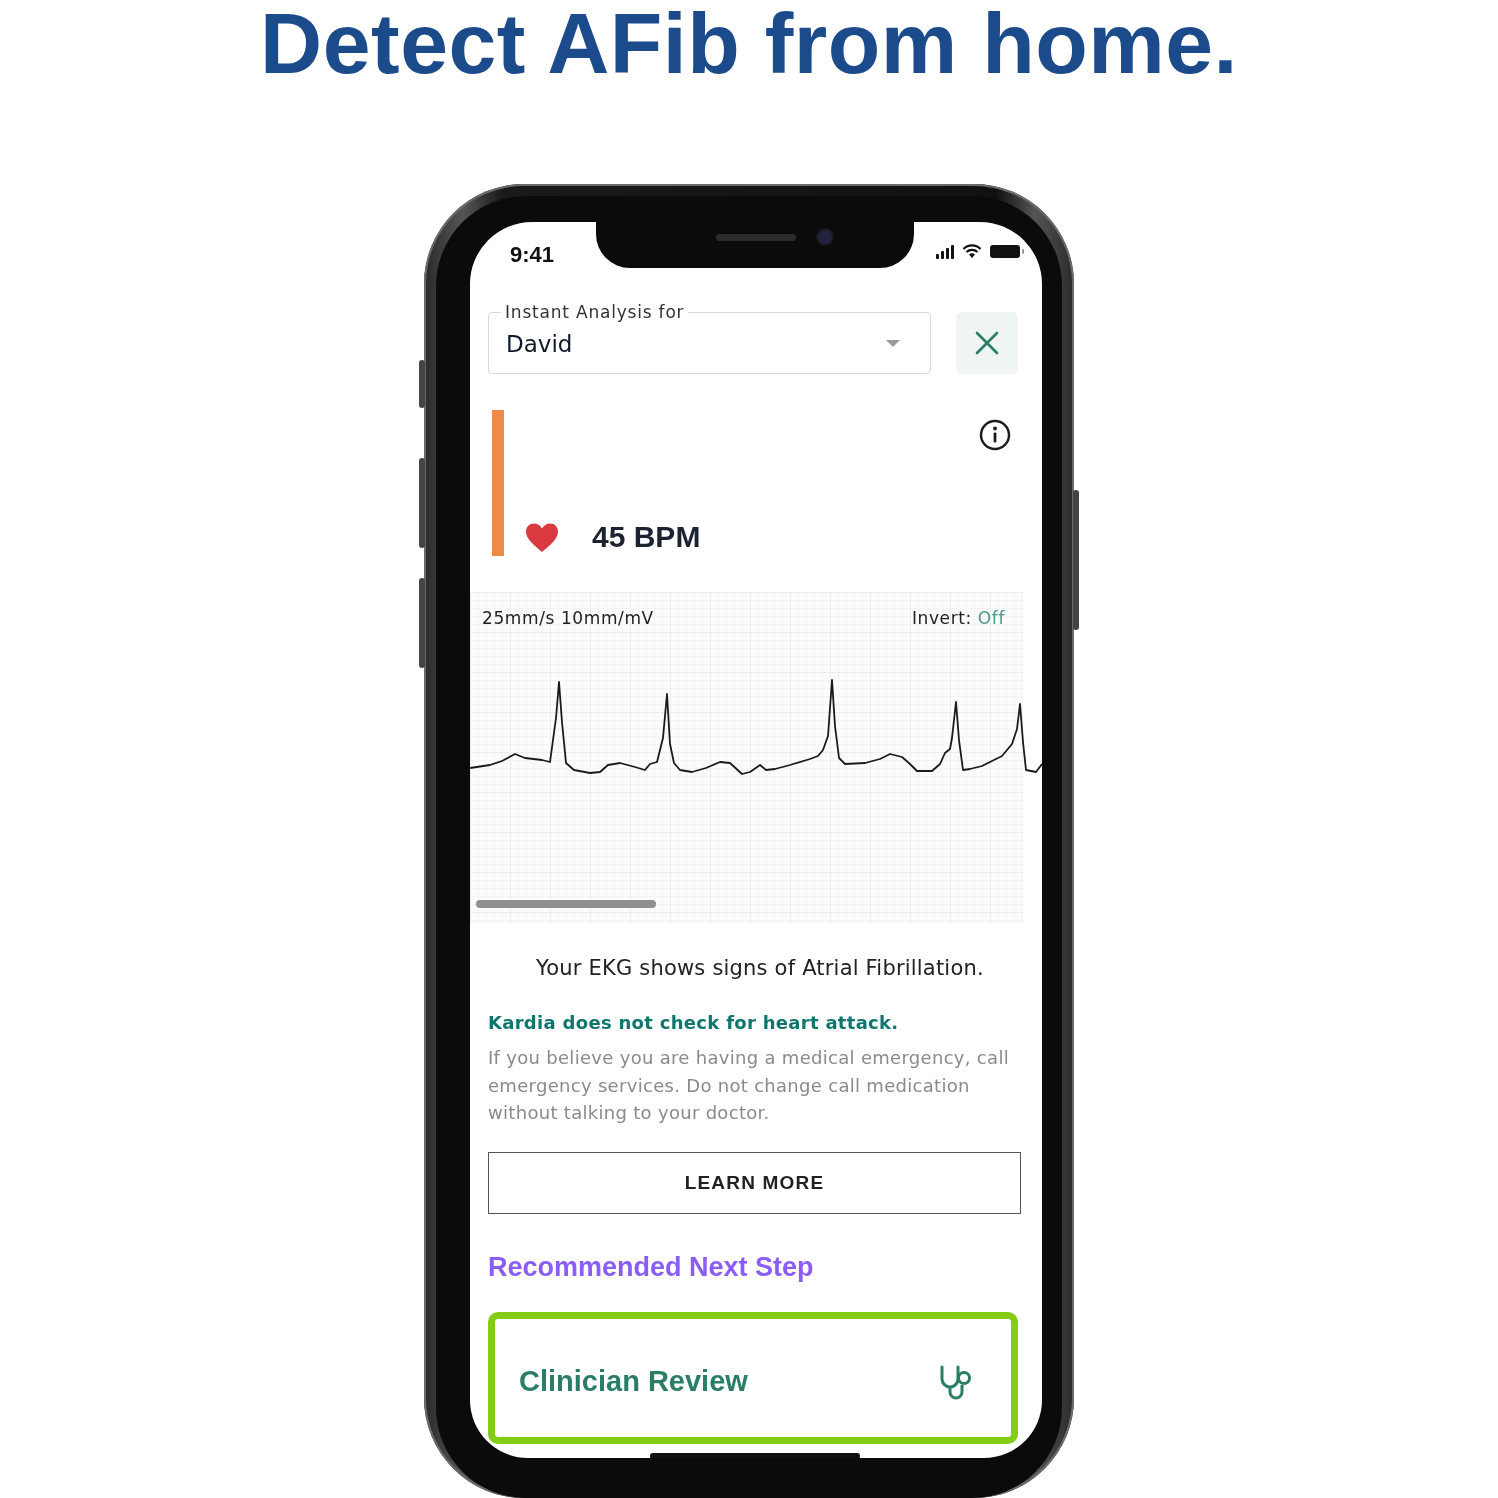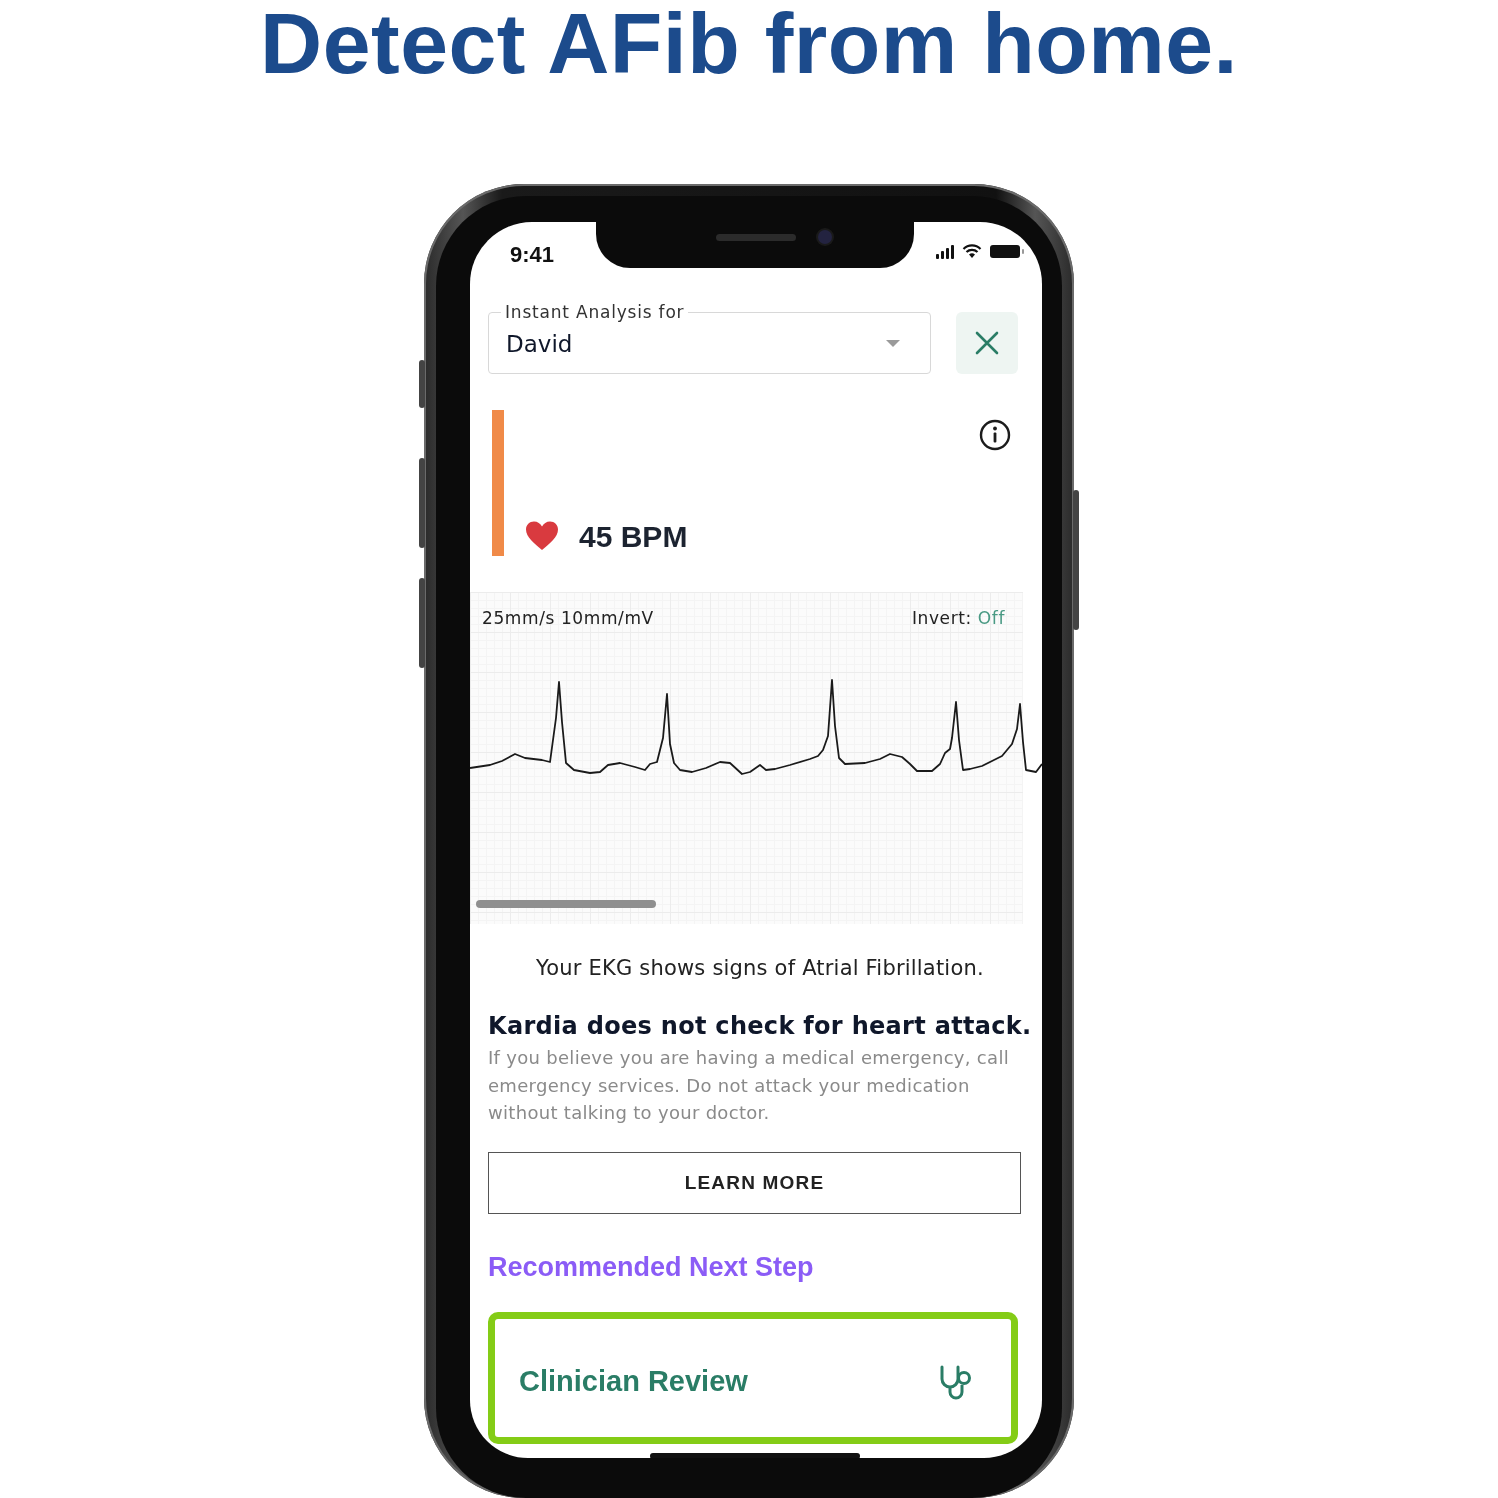--- a/index.html
+++ b/index.html
@@ -60,21 +60,21 @@
     background: #eef5f2; border-radius: 6px; display: flex; align-items: center; justify-content: center;
   }
 
   
   .accent-bar { position: absolute; left: 22px; top: 188px; width: 12px; height: 146px; background: #f08a48; }
   .result-title {
     position: absolute; left: 53px; top: 192px; width: 340px; font-size: 38px; line-height: 48px;
     font-weight: 700; color: #1c2330;
   }
   .info-icon { position: absolute; left: 508px; top: 196px; width: 34px; height: 34px; }
-  .bpm-row { position: absolute; left: 54px; top: 298px; display: flex; align-items: flex-start; gap: 19px; }
+  .bpm-row { position: absolute; left: 54px; top: 298px; display: flex; align-items: flex-end; gap: 32px; }
   .bpm-text { font-size: 30px; font-weight: 700; color: #1c2330; }
 
   
   .ekg {
     position: absolute; left: 0; top: 370px; width: 553px; height: 332px;
     background-color: #fbfbfb;
     background-image:
       linear-gradient(#ececec 1px, transparent 1px),
       linear-gradient(90deg, #ececec 1px, transparent 1px),
       linear-gradient(#f4f4f4 1px, transparent 1px),
@@ -82,21 +82,21 @@
     background-size: 40px 40px, 40px 40px, 8px 8px, 8px 8px;
   }
   .ekg-scale { position: absolute; left: 12px; top: 16px; font-size: 17px; color: #222; letter-spacing: 0.6px; font-family: "DejaVu Sans", sans-serif; }
   .ekg-invert { position: absolute; right: 18px; top: 16px; font-size: 17px; color: #222; letter-spacing: 0.6px; font-family: "DejaVu Sans", sans-serif; }
   .ekg-invert .off { color: #4a9a84; }
   .ekg svg { position: absolute; left: 0; top: 40px; }
   .scroll-bar { position: absolute; left: 6px; top: 308px; width: 180px; height: 8px; background: #8f8f8f; border-radius: 4px; }
 
   
   .ekg-summary { position: absolute; left: 18px; top: 734px; font-size: 21px; color: #222; font-family: "DejaVu Sans", sans-serif; letter-spacing: 0.2px; margin-left: 48px; }
-  .warning-title { position: absolute; left: 18px; top: 790px; font-size: 24px; font-weight: 700; color: #0f172a; font-family: "DejaVu Sans", sans-serif; letter-spacing: 0.3px; }
+  .warning-title { position: absolute; left: 18px; top: 790px; font-size: 18px; font-weight: 700; color: #0f766e; font-family: "DejaVu Sans", sans-serif; letter-spacing: 0.3px; }
   .warning-body { position: absolute; left: 18px; top: 822px; width: 530px; font-size: 18px; line-height: 27.5px; color: #8a8a8a; font-family: "DejaVu Sans", sans-serif; letter-spacing: 0.3px; }
 
   .learn-more {
     position: absolute; left: 18px; top: 930px; width: 533px; height: 62px;
     border: 1.5px solid #555; border-radius: 0; display: flex; align-items: center; justify-content: center;
     font-size: 19px; font-weight: 700; color: #222; letter-spacing: 1.2px; background: #fff;
   }
   .next-step-title { position: absolute; left: 18px; top: 1030px; font-size: 27px; font-weight: 700; color: #8b5cf6; }
   .clinician-card {
     position: absolute; left: 18px; top: 1090px; width: 530px; height: 132px;
@@ -172,21 +172,21 @@
       <span class="off">Off</span>
     </div>
     <svg width="572" height="160" viewBox="0 0 572 160">
       <polyline fill="none" stroke="#1a1a1a" stroke-width="1.8" stroke-linejoin="round" points="0,136 20,133 32,129 45,122 55,126 72,128 80,130 86,86 89,50 92,90 96,131 104,138 120,141 130,140 138,133 150,131 165,135 175,138 180,132 187,130 193,106 197,62 200,112 204,131 210,138 222,140 236,136 250,130 260,131 272,142 280,140 290,133 296,138 305,137 320,133 340,127 348,124 353,118 358,104 362,48 365,94 369,126 375,132 395,131 410,127 420,122 432,125 440,132 447,139 462,139 470,132 475,121 480,117 482,106 486,70 489,108 493,138 500,137 512,134 522,129 532,124 542,112 547,97 550,72 553,110 556,138 566,140 572,132"></polyline>
     </svg>
     <div class="scroll-bar"></div>
   </div>
 
   <div class="ekg-summary">Your EKG shows signs of Atrial Fibrillation.</div>
   <div class="warning-title">Kardia does not check for heart attack.</div>
-  <div class="warning-body">If you believe you are having a medical emergency, call emergency services. Do not attack your medication without talking to your doctor.</div>
+  <div class="warning-body">If you believe you are having a medical emergency, call emergency services. Do not change call medication without talking to your doctor.</div>
 
   <div class="learn-more">LEARN MORE</div>
 
   <div class="next-step-title">Recommended Next Step</div>
   <div class="clinician-card">
     <span class="clinician-label">Clinician Review</span>
     <svg class="stethoscope" viewBox="0 0 38 40">
       <path d="M5 4 L5 16 A8 8 0 0 0 21 16 L21 4" stroke="#2a7d66" stroke-width="3" fill="none" stroke-linecap="round"></path>
       <path d="M13 24 L13 29 A6 6 0 0 0 25 29 L25 22" stroke="#2a7d66" stroke-width="3" fill="none"></path>
       <circle cx="27" cy="15" r="5.5" stroke="#2a7d66" stroke-width="3" fill="none"></circle>

